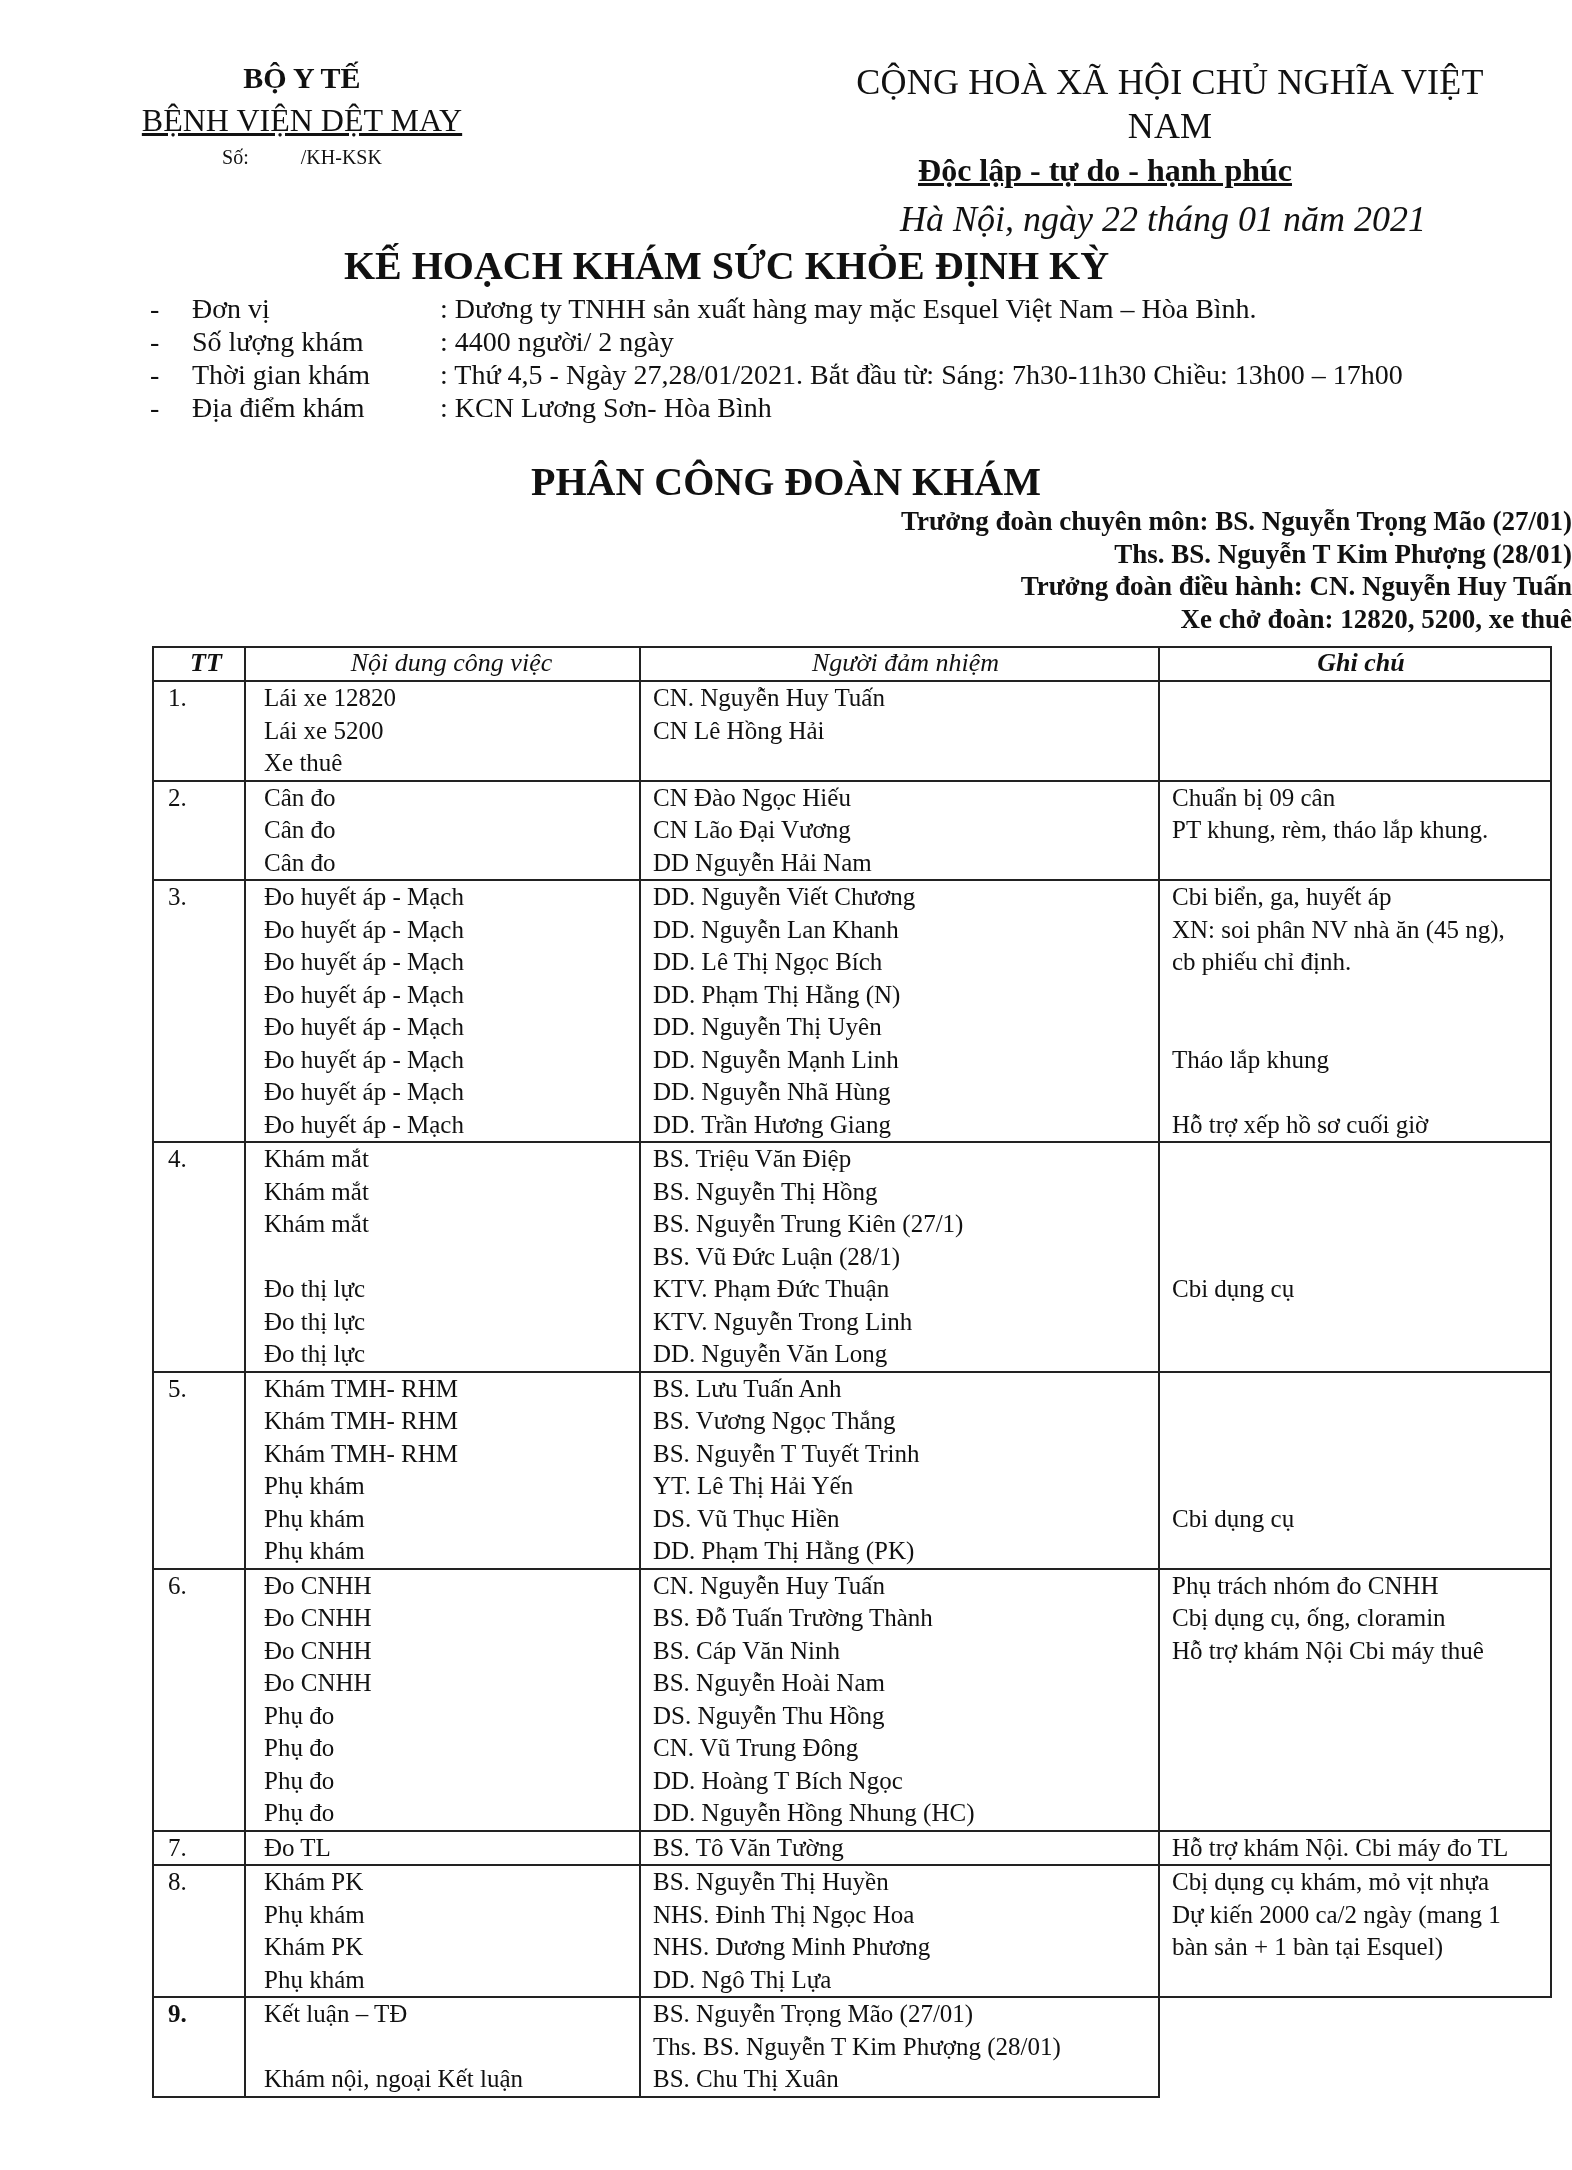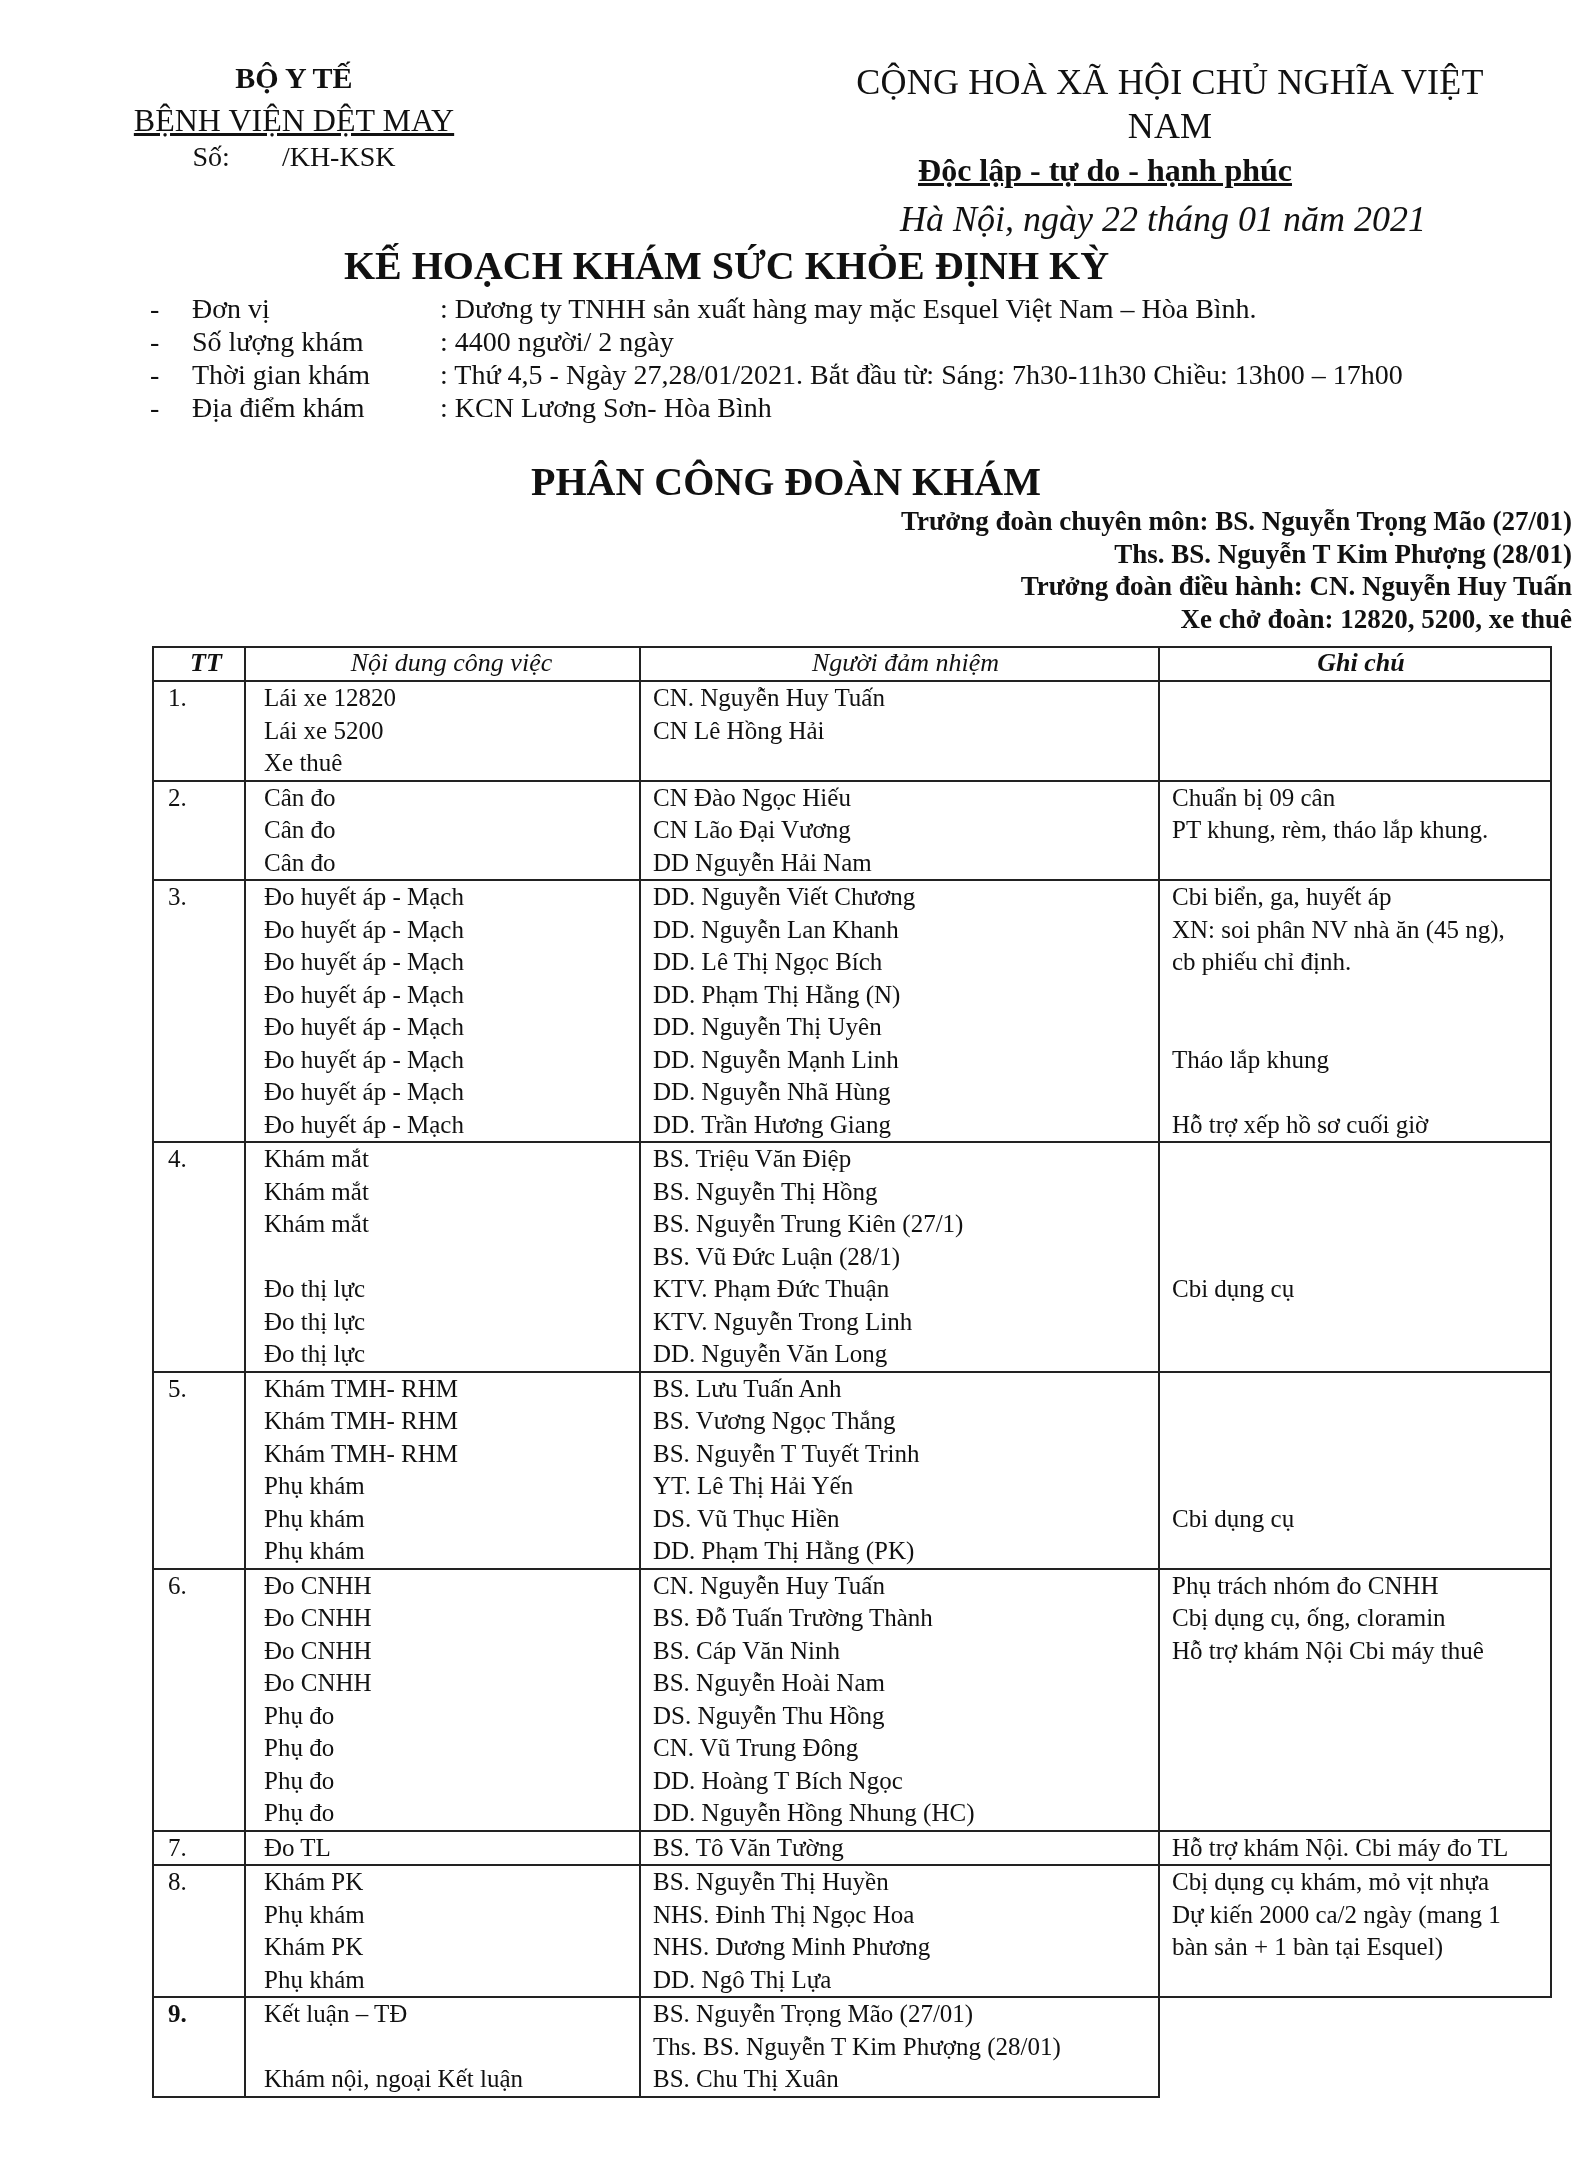--- a/index.html
+++ b/index.html
@@ -1,22 +1,22 @@
 <!DOCTYPE html>
 <html><head>
 <meta charset="utf-8">
 <style>
   html, body { margin: 0; padding: 0; background: #fff; }
   body { width: 1572px; height: 2170px; position: relative; overflow: hidden;
          font-family: "Liberation Serif", serif; color: #111; }
   .abs { position: absolute; }
-  .hdr-left { left: 114px; top: 58px; width: 360px; text-align: center; }
+  .hdr-left { left: 122px; top: 58px; width: 360px; text-align: center; }
   .hdr-left .l1 { font-size: 30px; font-weight: bold; line-height: 40px; }
   .hdr-left .l2 { font-size: 32px; line-height: 44px; text-decoration: underline; }
-  .hdr-left .l3 { font-size: 28px; line-height: 30px; }
+  .hdr-left .l3 { font-size: 20px; line-height: 30px; }
   .hdr-left .l3 span { display: inline-block; }
   .hdr-right { left: 820px; top: 60px; width: 700px; text-align: center; }
   .hdr-right .r1 { font-size: 36px; line-height: 44px; letter-spacing: 0.2px; }
   .hdr-right .r2 { font-size: 32px; line-height: 44px; font-weight: bold; text-decoration: underline; padding-right: 130px; }
   .date { left: 900px; top: 198px; font-size: 36px; font-style: italic; }
   .title { left: 0; width: 1453px; top: 242px; text-align: center; font-size: 40px; font-weight: bold; }
   .info { left: 150px; top: 292px; font-size: 28px; }
   .info .row { height: 33px; line-height: 33px; white-space: nowrap; display: flex; }
   .info .bullet { width: 42px; }
   .info .label { width: 248px; }

